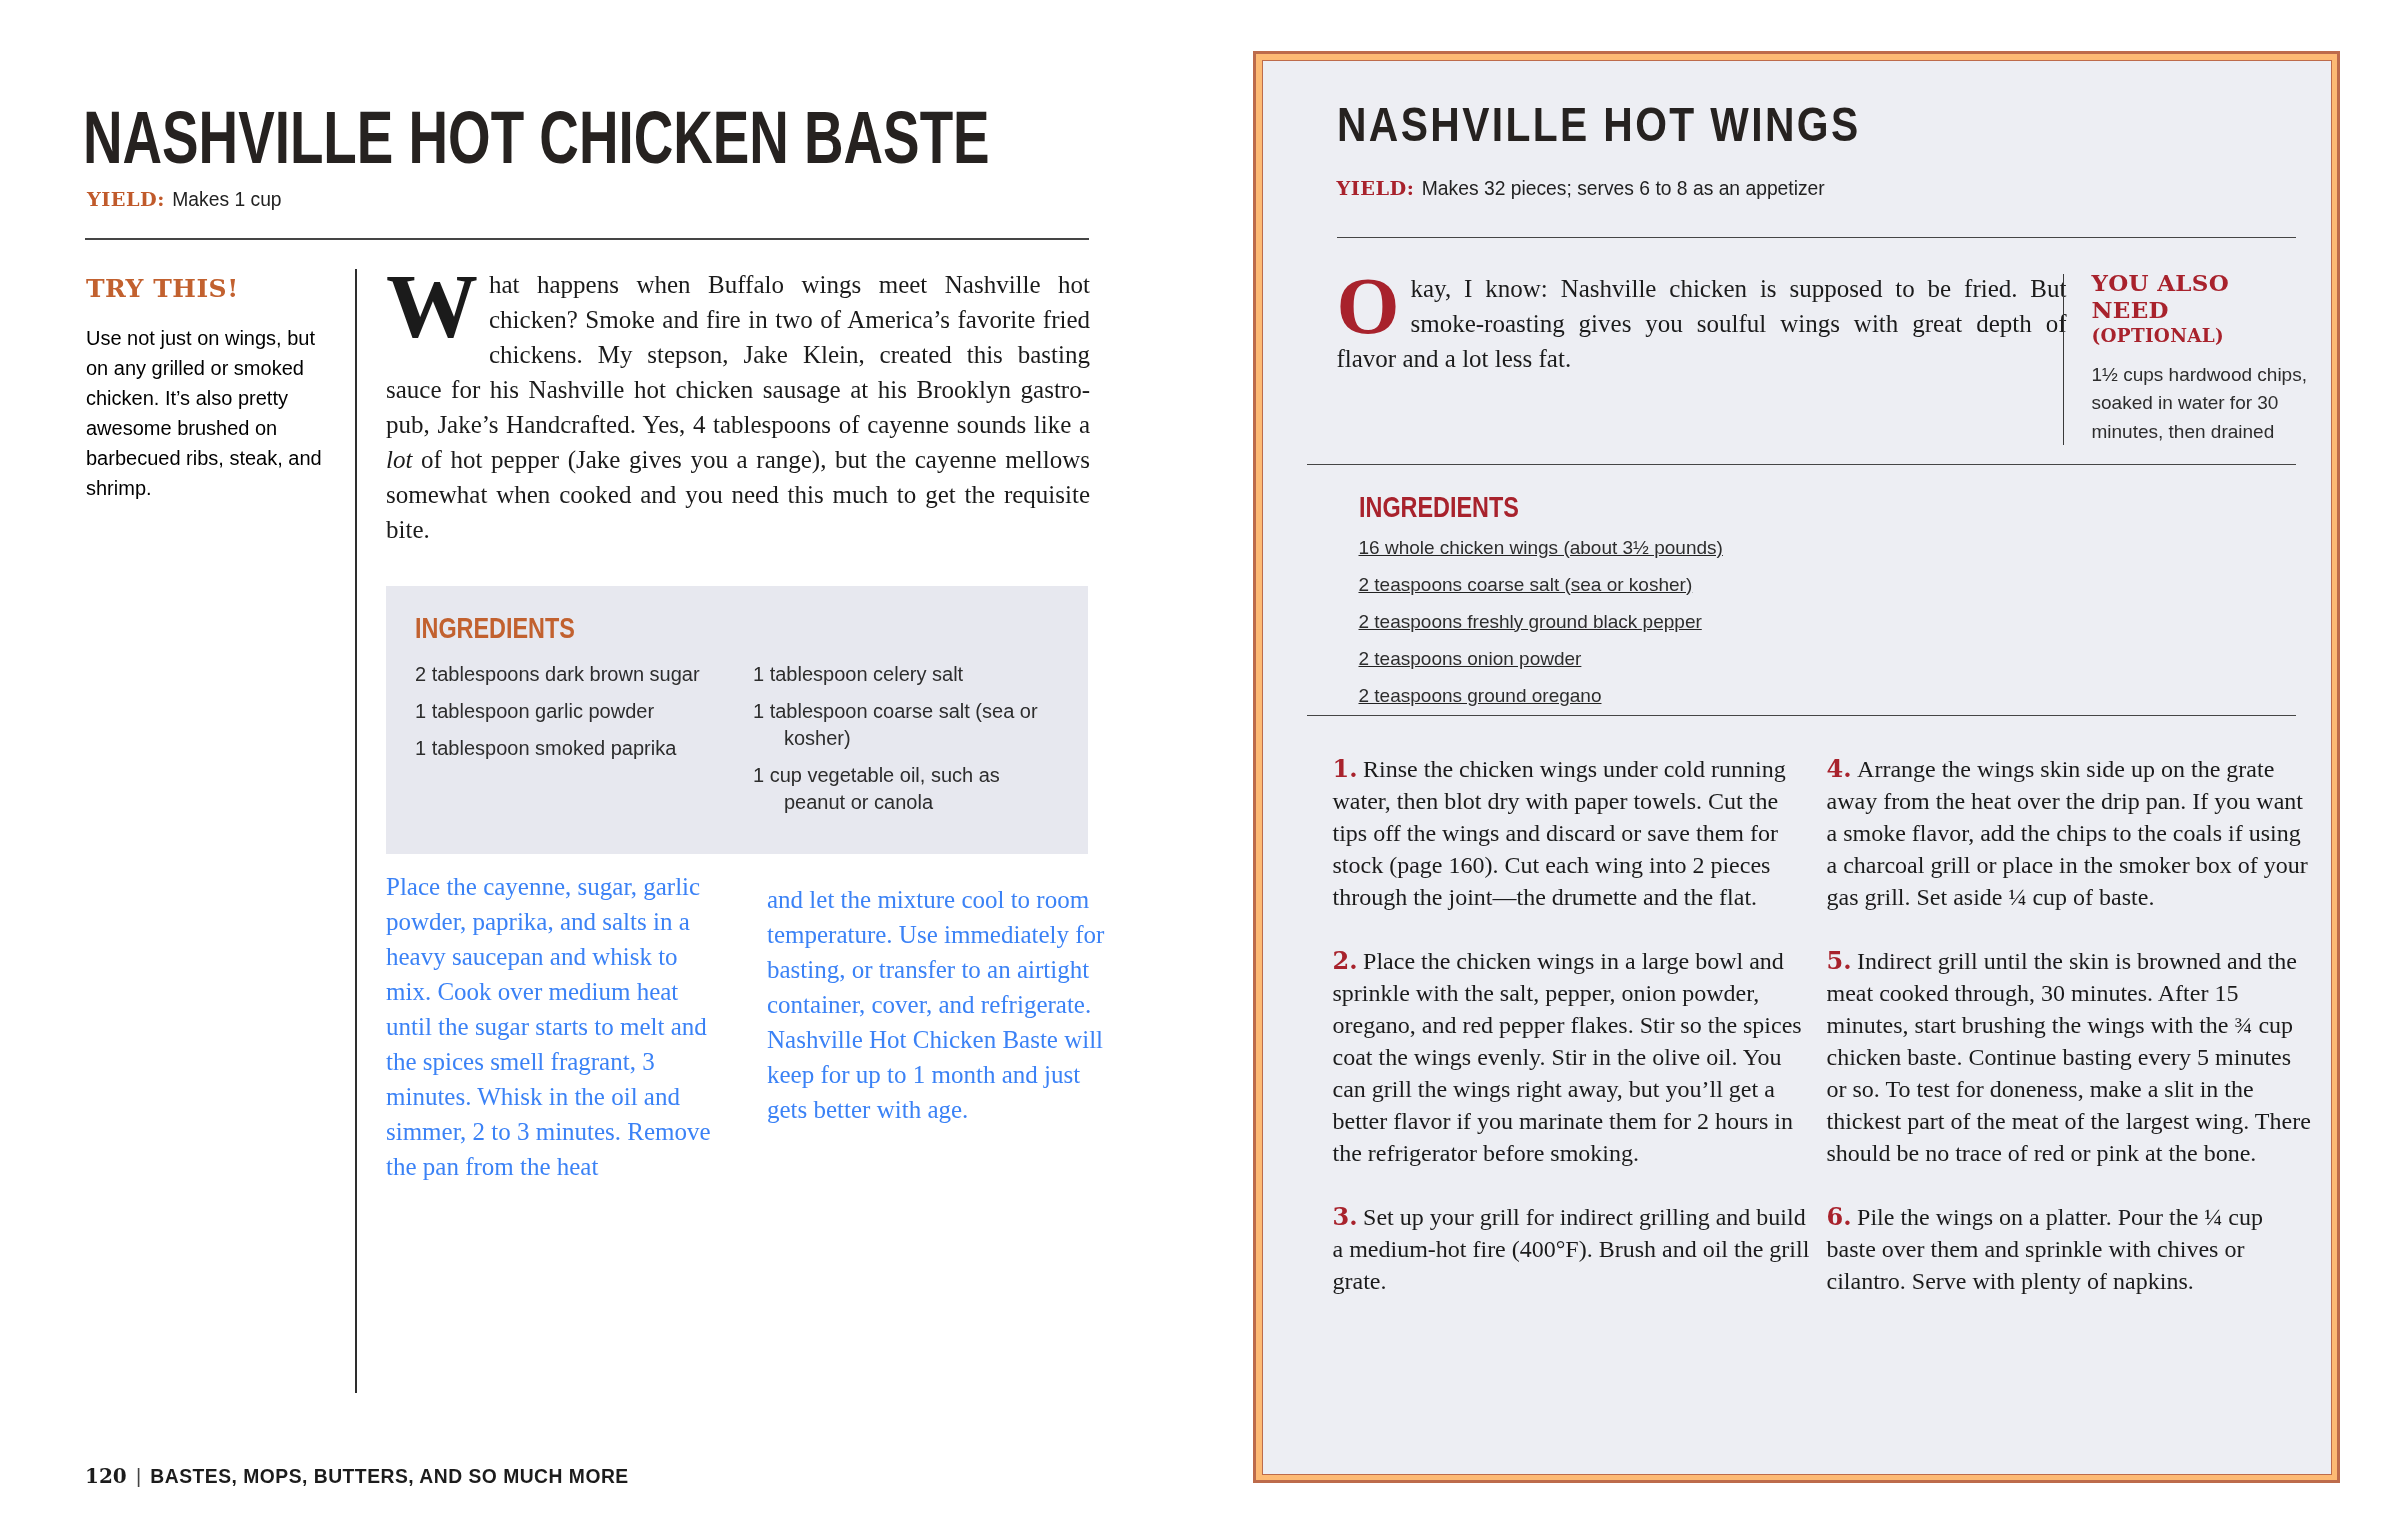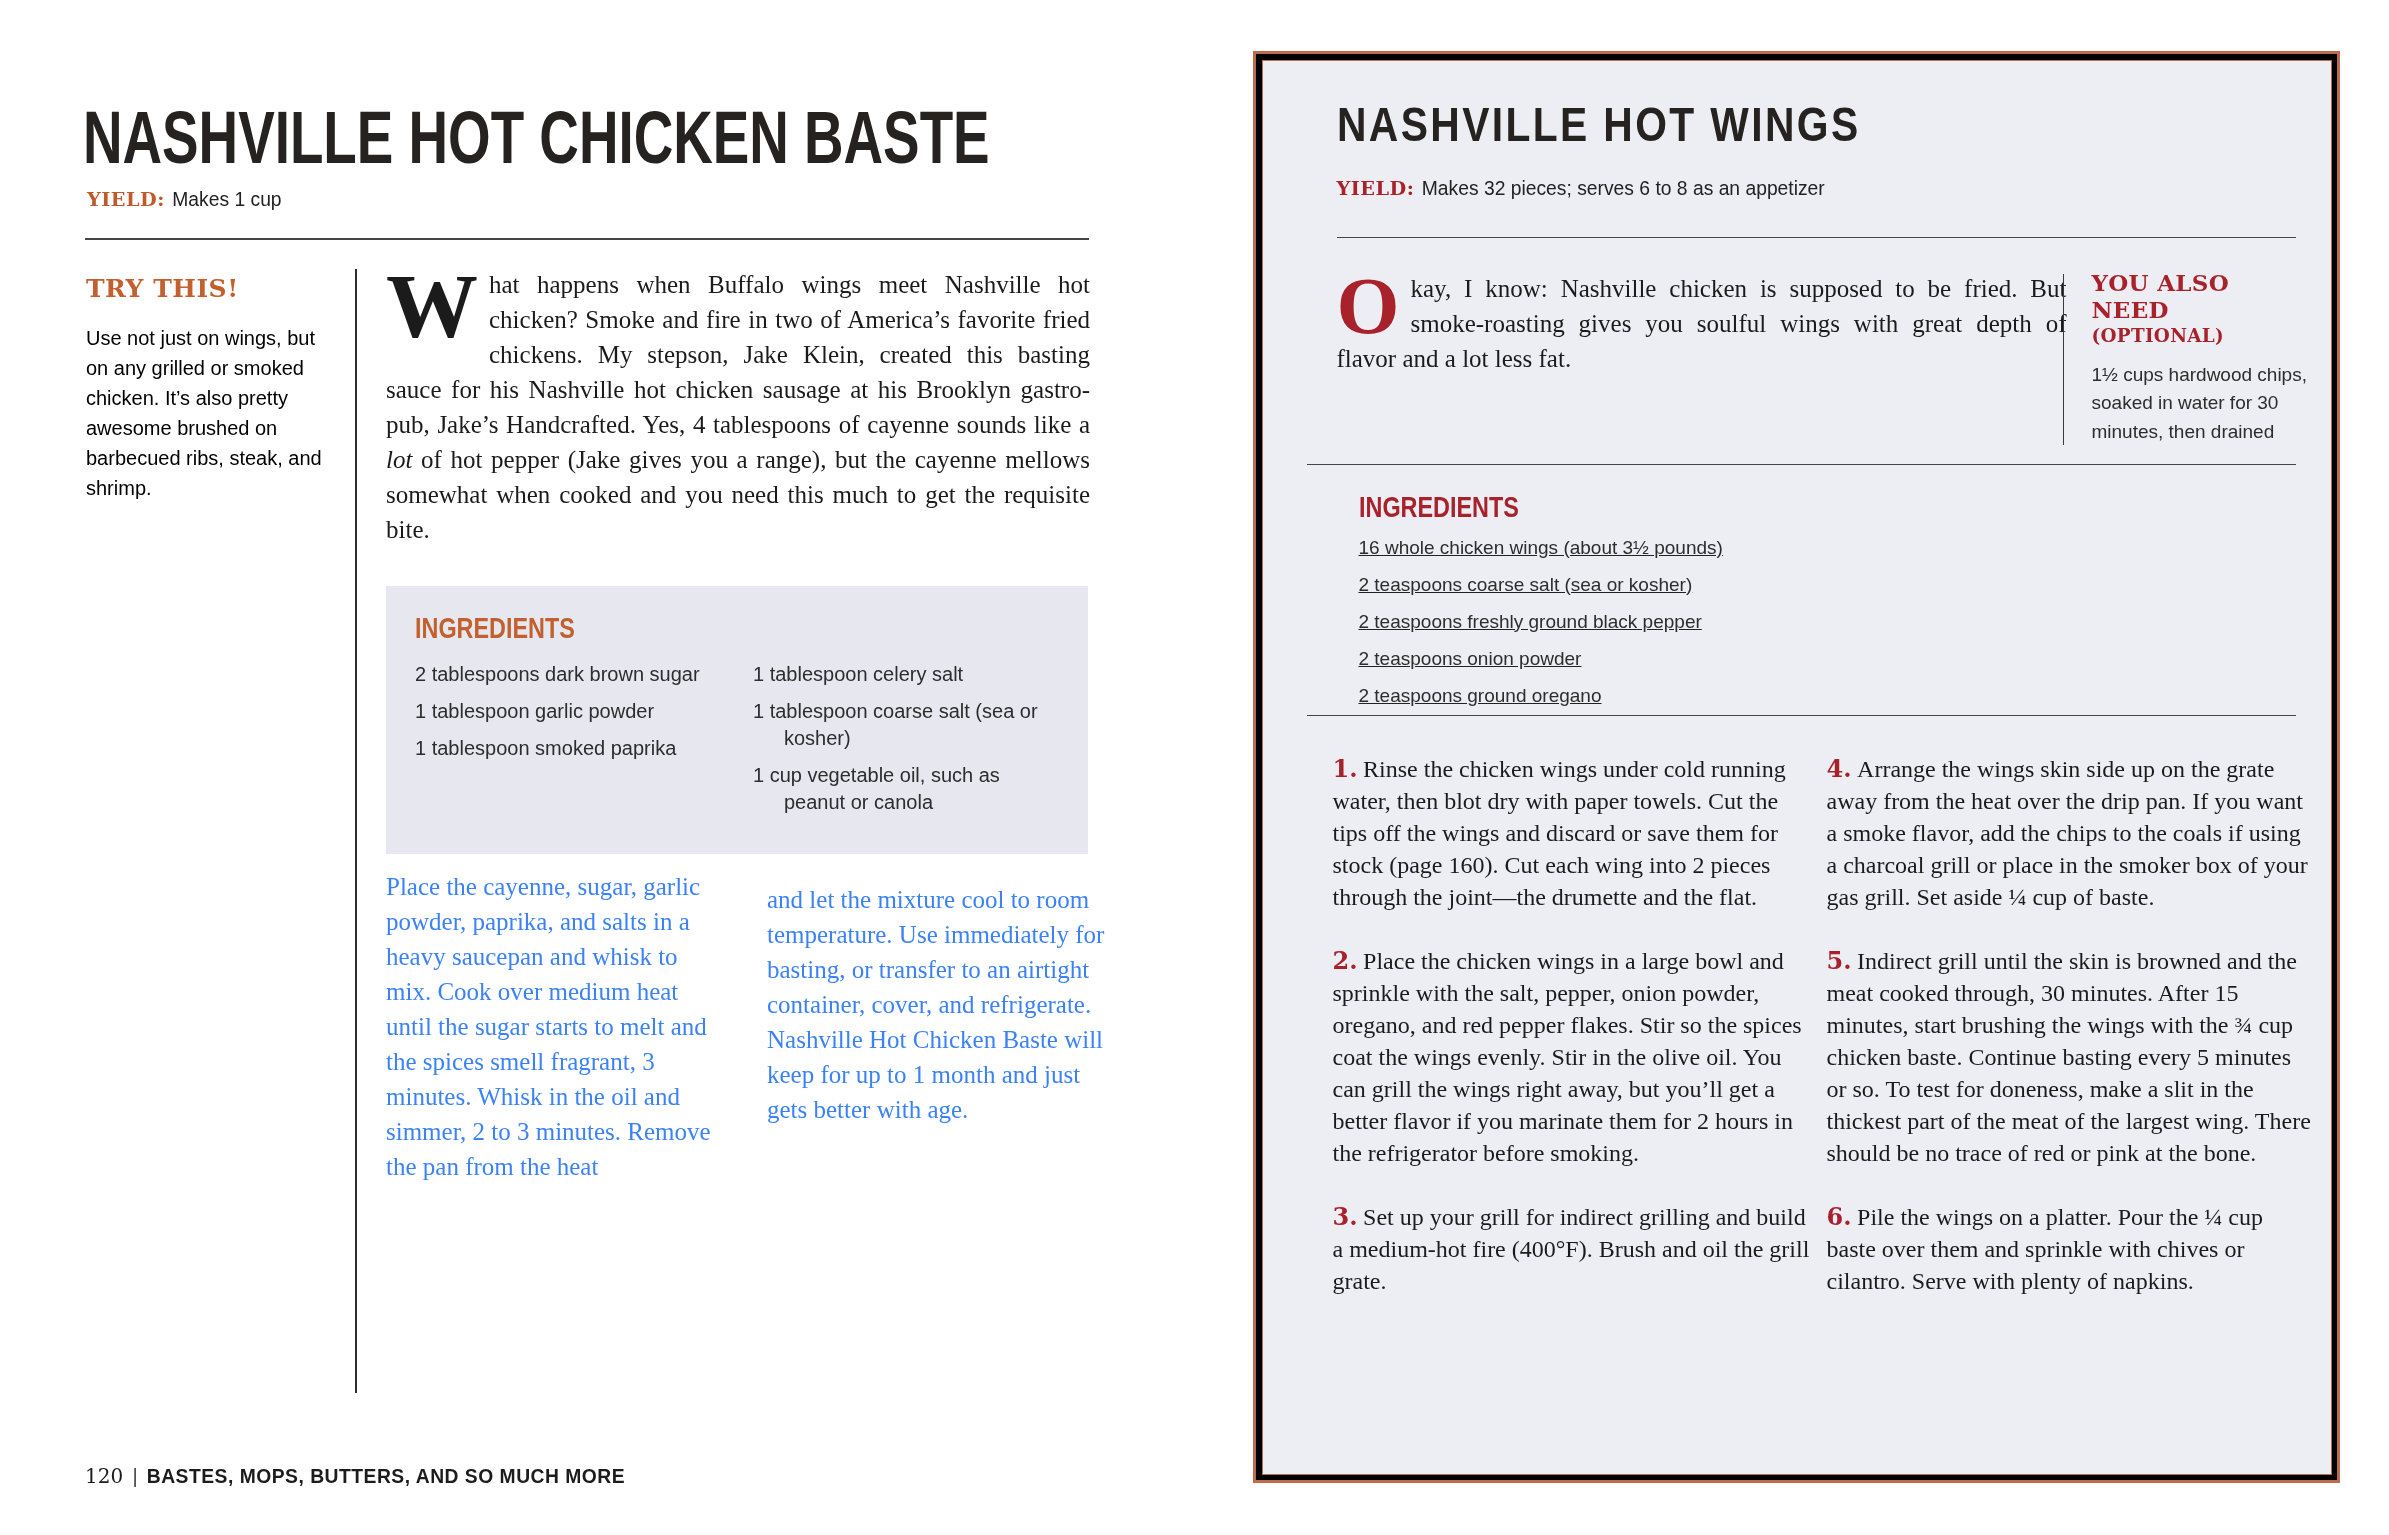--- a/index.html
+++ b/index.html
@@ -39,26 +39,26 @@
   .rp .ing-head{color:#a8222c;}
   .ing-cols{display:flex;}
   .ing-col{list-style:none;margin:0;padding:0;}
   .ing-col li{font-size:20px;line-height:27px;color:#2d2d2d;padding-left:31px;text-indent:-31px;margin-bottom:10px;}
   .lp-ing-col1{width:338px;}
   .lp-ing-col2{width:294px;}
   .method-col{font-size:25px;line-height:35px;color:#3b82f6;}
   .lp-m1{left:386px;top:869px;width:333px;}
   .lp-m2{left:754px;top:869px;width:338px;}
   .lp-footer{left:85px;top:1464px;font-size:20px;color:#1c1c1c;white-space:nowrap;}
-  .lp-footer .pgnum{font-family:"DejaVu Serif",serif;font-weight:normal;font-size:20px;margin-top:46px;}
+  .lp-footer .pgnum{font-family:"DejaVu Serif",serif;font-weight:bold;font-size:20px;margin-top:46px;}
   .lp-footer .sep{font-weight:300;margin:0 9.2px;color:#444;}
   .lp-footer .section{font-family:"Liberation Sans",sans-serif;font-weight:bold;font-size:19.3px;letter-spacing:0.5px;}
 
   
-  .rp{left:1253px;top:51px;width:1087px;height:1432px;border:3.7px solid #bd6b4b;background:#000000;box-sizing:border-box;}
+  .rp{left:1253px;top:51px;width:1087px;height:1432px;border:3.7px solid #bd6b4b;background:#fdba74;box-sizing:border-box;}
   .rp-inner{position:absolute;left:5.5px;top:5.5px;right:5.5px;bottom:5.5px;border:1.8px solid #bd6b4b;background:#edeef3;}
   .rp-title{
     left:74px;top:40px;font-family:"Liberation Sans",sans-serif;font-weight:800;
     font-size:48px;line-height:48px;color:#262220;white-space:nowrap;letter-spacing:2.8px;
     transform:scaleX(0.85);transform-origin:left top;
   }
   .rp-yield{left:74px;top:117px;}
   .rp-rule1{left:74px;top:176px;width:959px;}
   .rp-intro{left:74px;top:210px;width:730px;font-size:25px;line-height:35px;color:#1b1b1b;text-align:justify;}
   .rp-vdiv{left:800px;top:213px;width:1.8px;height:171px;background:#3a3a3a;position:absolute;}

